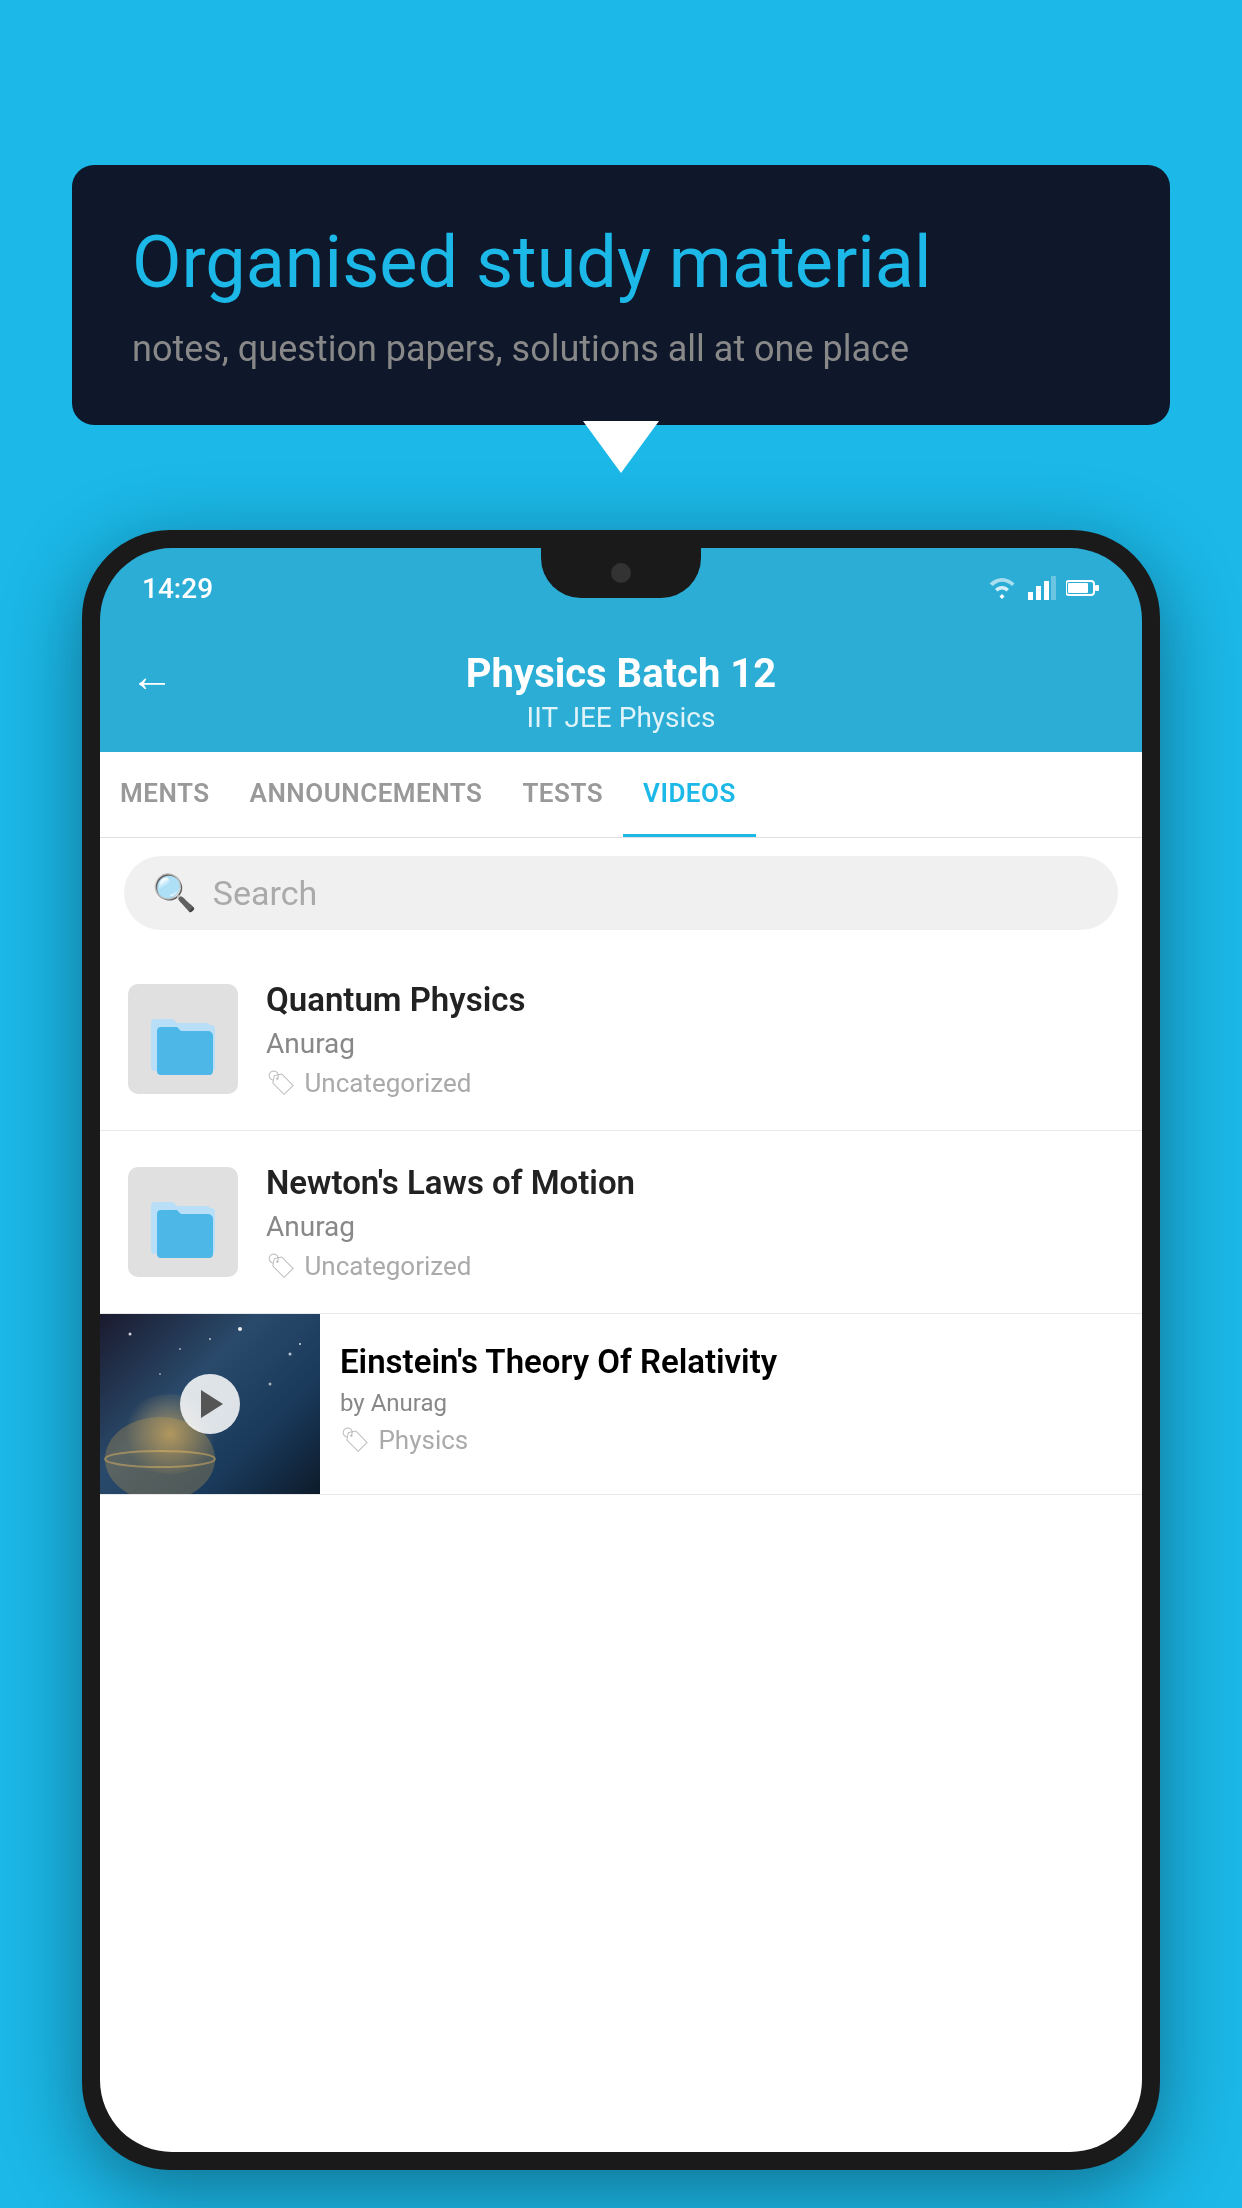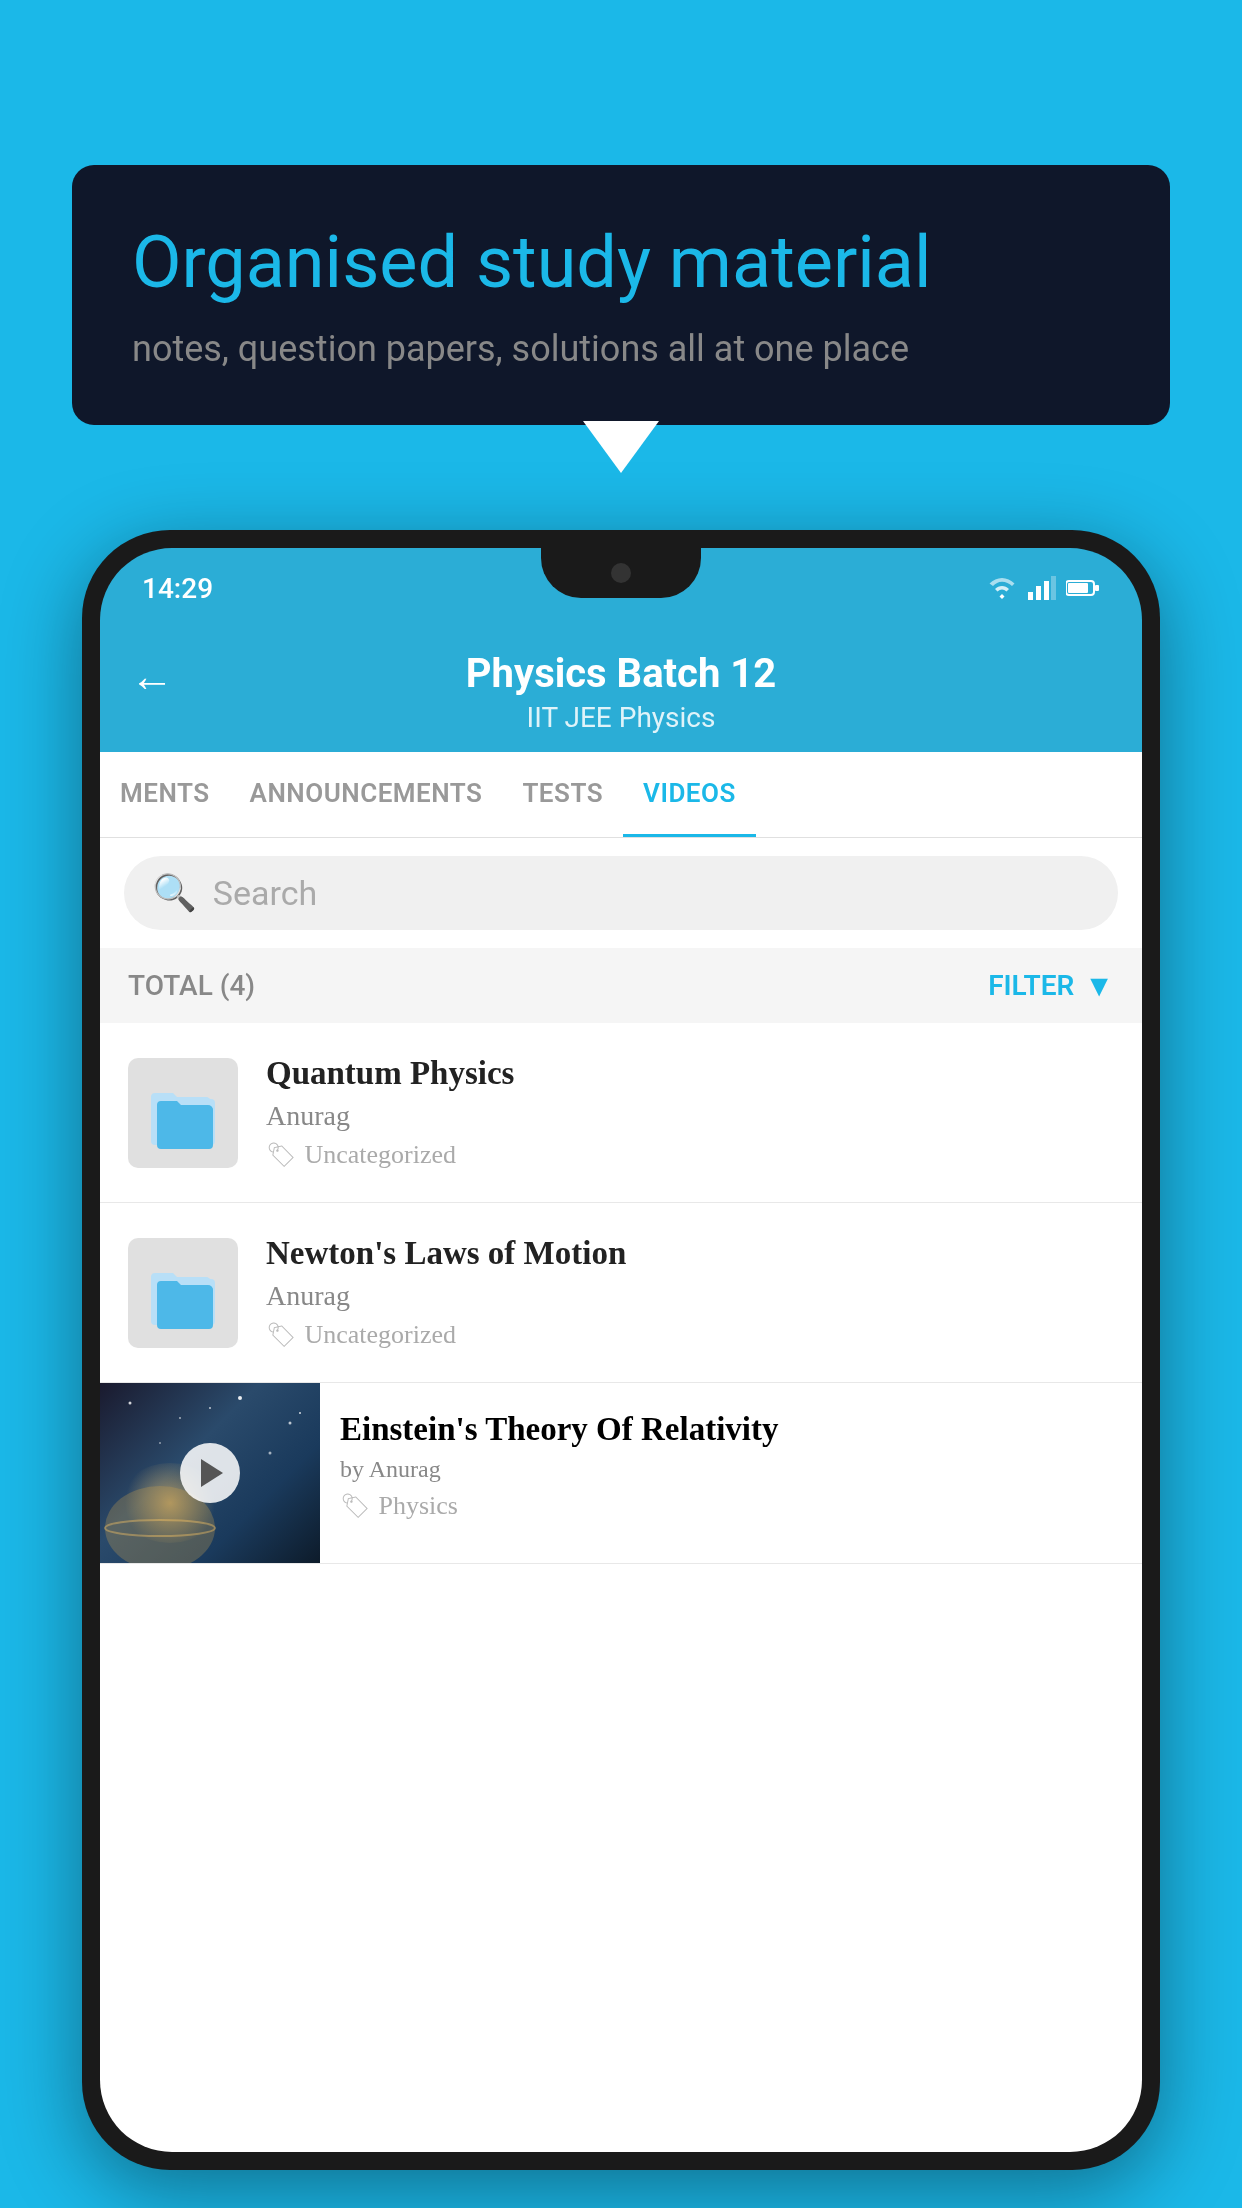--- a/index.html
+++ b/index.html
@@ -231,21 +231,20 @@
       cursor: pointer;
     }
 
     .filter-funnel {
       font-size: 30px;
     }
 
     
     .video-list {
       background: white;
-      font-family: Liberation Serif, serif;
     }
 
     .video-item {
       display: flex;
       align-items: center;
       padding: 32px 28px;
       border-bottom: 1px solid #e8e8e8;
       gap: 28px;
       cursor: pointer;
     }
@@ -436,27 +435,20 @@
         </div>
       </div>
 
       <div class="search-bar">
         <div class="search-input-wrapper">
           <span class="search-icon">🔍</span>
           <span class="search-placeholder">Search</span>
         </div>
       </div>
 
-      <div class="filter-bar">
-        <span class="total-label">TOTAL (4)</span>
-        <div class="filter-btn">
-          <span>FILTER</span>
-          <span class="filter-funnel">▼</span>
-        </div>
-      </div>
 
       <div class="video-list">
 
         <div class="video-item">
           <div class="video-thumb">
             <svg class="folder-icon-svg" viewBox="0 0 80 80" fill="none" xmlns="http://www.w3.org/2000/svg">
 
               <rect x="8" y="24" width="60" height="44" rx="5" fill="#b8dff7"></rect>
               <path d="M8 28 L8 24 Q8 20 12 20 L30 20 L36 26 L68 26 Q72 26 72 30 L72 68 Q72 72 68 72 L12 72 Q8 72 8 68 Z" fill="#b8dff7"></path>
 

